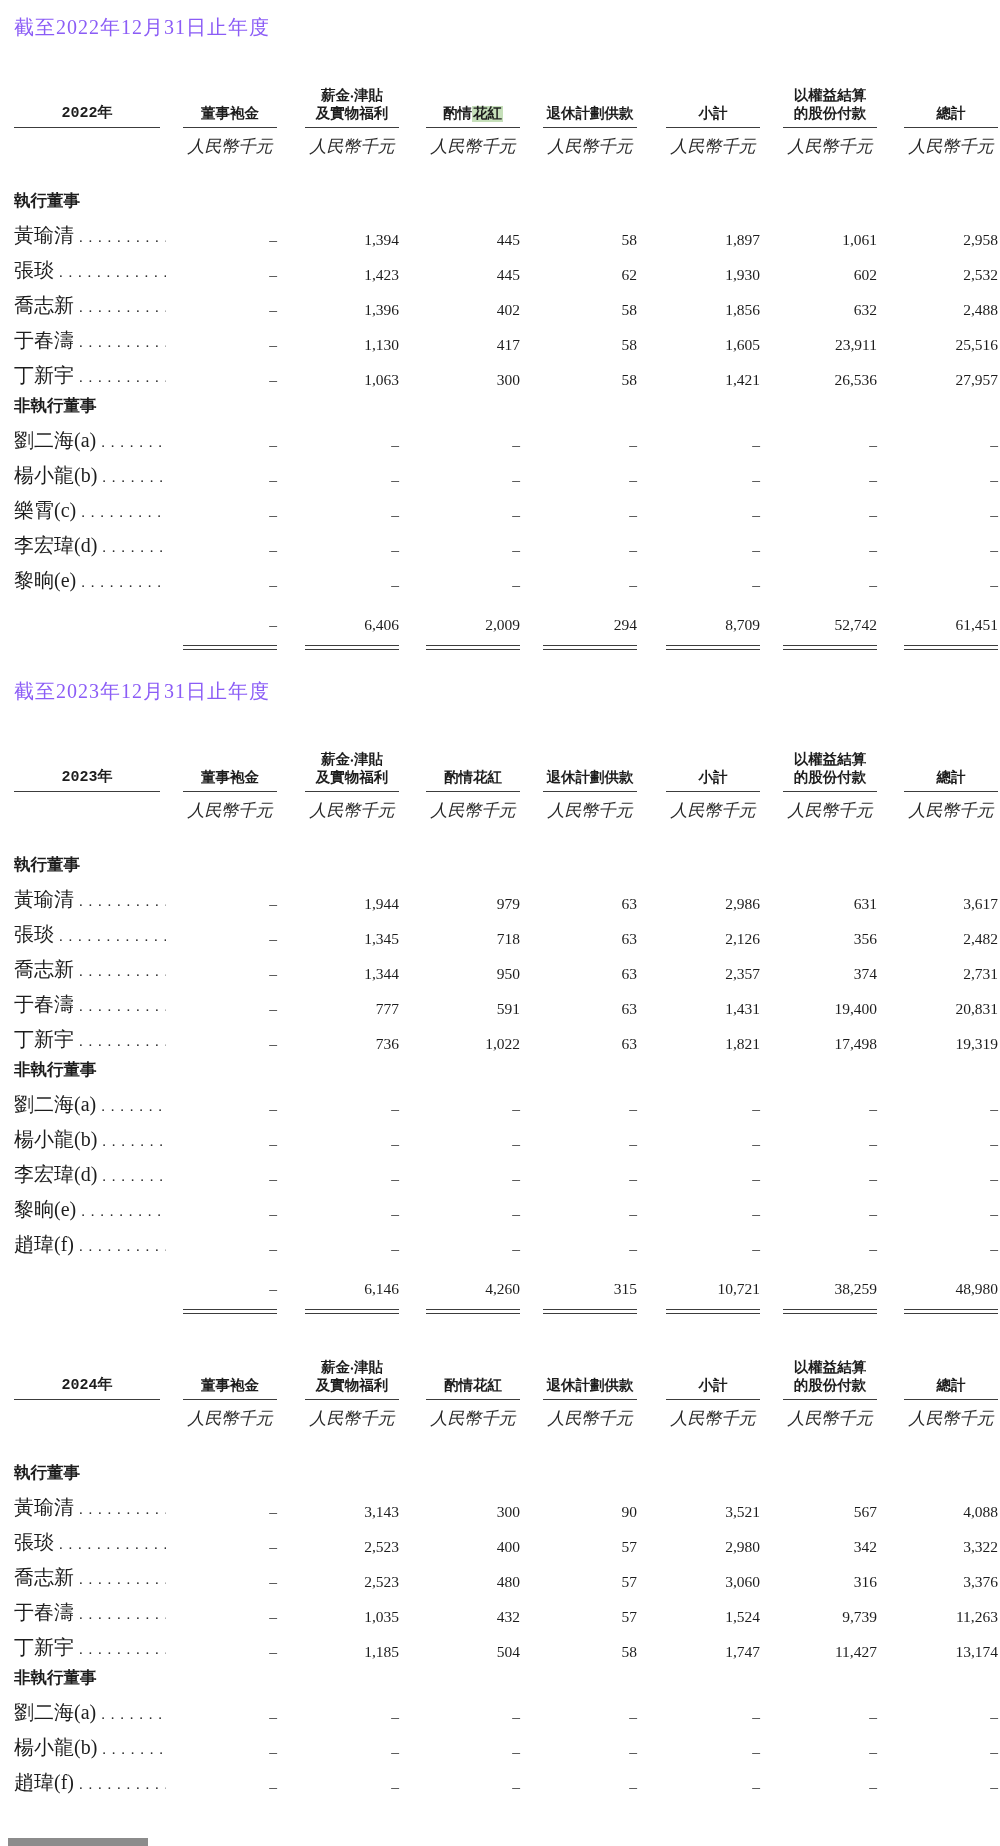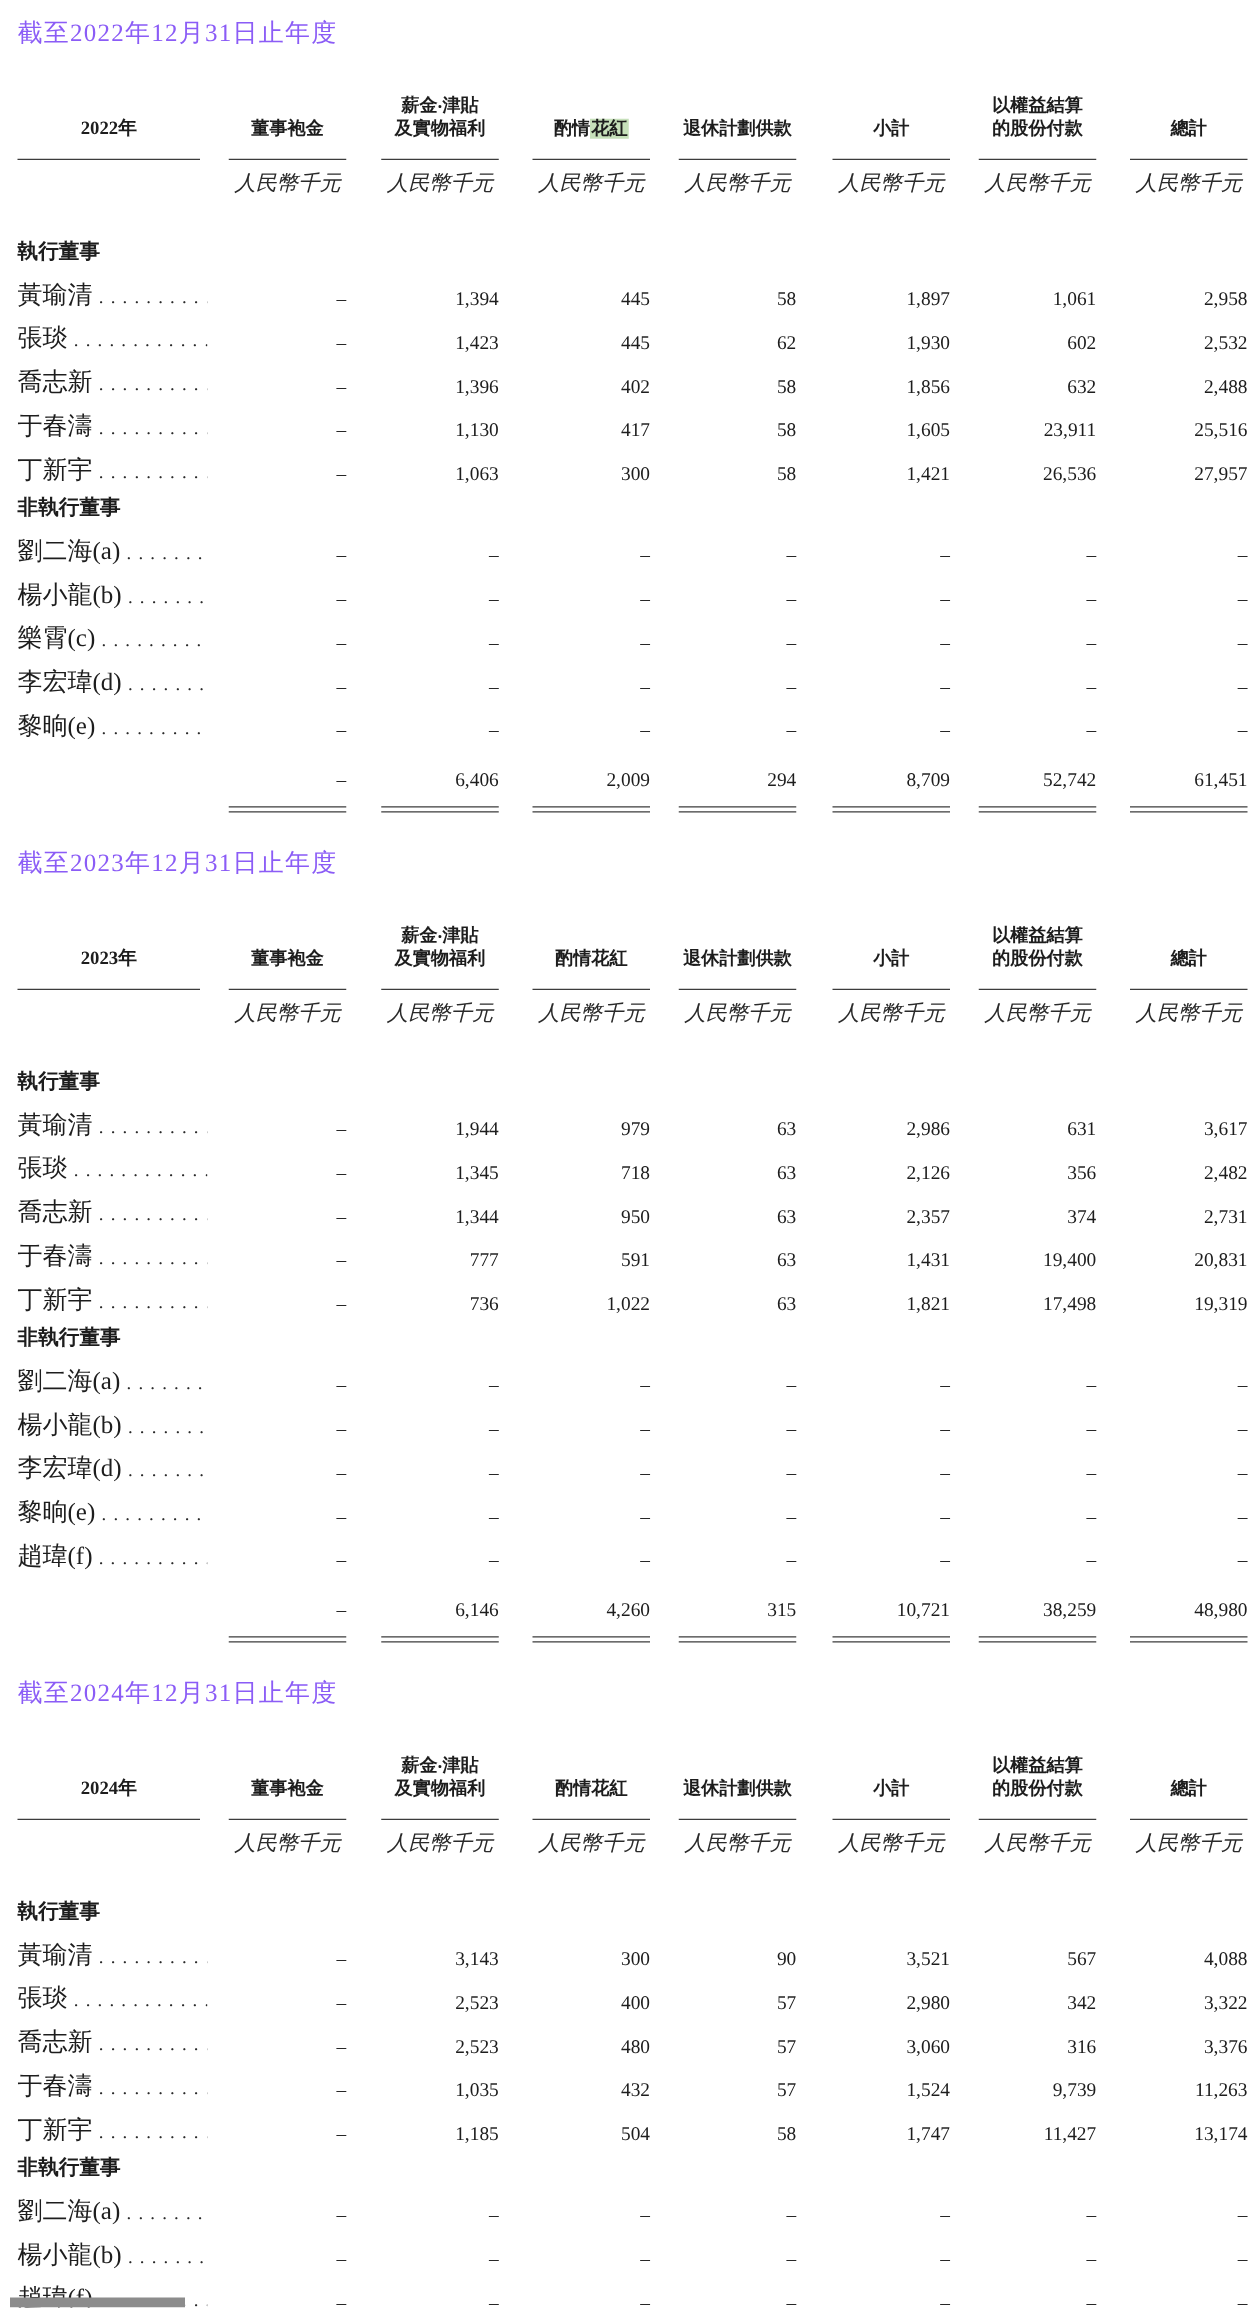--- a/index.html
+++ b/index.html
@@ -16,23 +16,23 @@
     font-size:20px; line-height:26px; font-weight:normal;
     letter-spacing:1px; margin-bottom:30px; color:#8b5cf6;
   }
   table { border-collapse:collapse; table-layout:fixed; width:984px; }
   th, td { padding:0; vertical-align:bottom; }
 
   
   tr.hdr-row { height:58px; }
   tr.hdr-row th { vertical-align:bottom; font-weight:bold; }
   .hline {
-    border-bottom:1.5px solid #3c3c3c; padding-bottom:15px;
+    border-bottom:1.5px solid #3c3c3c; padding-bottom:4px;
     text-align:center; font-size:14.5px; line-height:18px;
-    width:94px; margin-left:auto; white-space:nowrap; font-weight:bold;
+    width:94px; margin-left:auto; white-space:nowrap; font-weight:bold;font-family:Liberation Mono, monospace;
   }
   th.name-col .hline {
     width:146px; margin-left:0; text-align:center; font-size:15px;
   }
   .hl { padding:0 1px; }
   tr.cur-row { height:30px; }
   tr.cur-row td div {
     width:94px; margin-left:auto; text-align:center;
     font-style:italic; font-size:17px; padding-top:7px;
     white-space:nowrap; color:#2a2a2a;
@@ -604,21 +604,20 @@
             </td>
             <td>
               <div class="dbl"></div>
             </td>
           </tr>
         </tbody>
     </table>
   </section>
 
   <section class="yr-section">
-    <h2 class="yr-title">截至2024年12月31日止年度</h2>
     <table>
       <colgroup>
         <col style="width:146px">
           <col style="width:117px">
           <col style="width:122px">
         <col style="width:121px">
           <col style="width:117px">
           <col style="width:123px">
         <col style="width:117px">
           <col style="width:121px">

